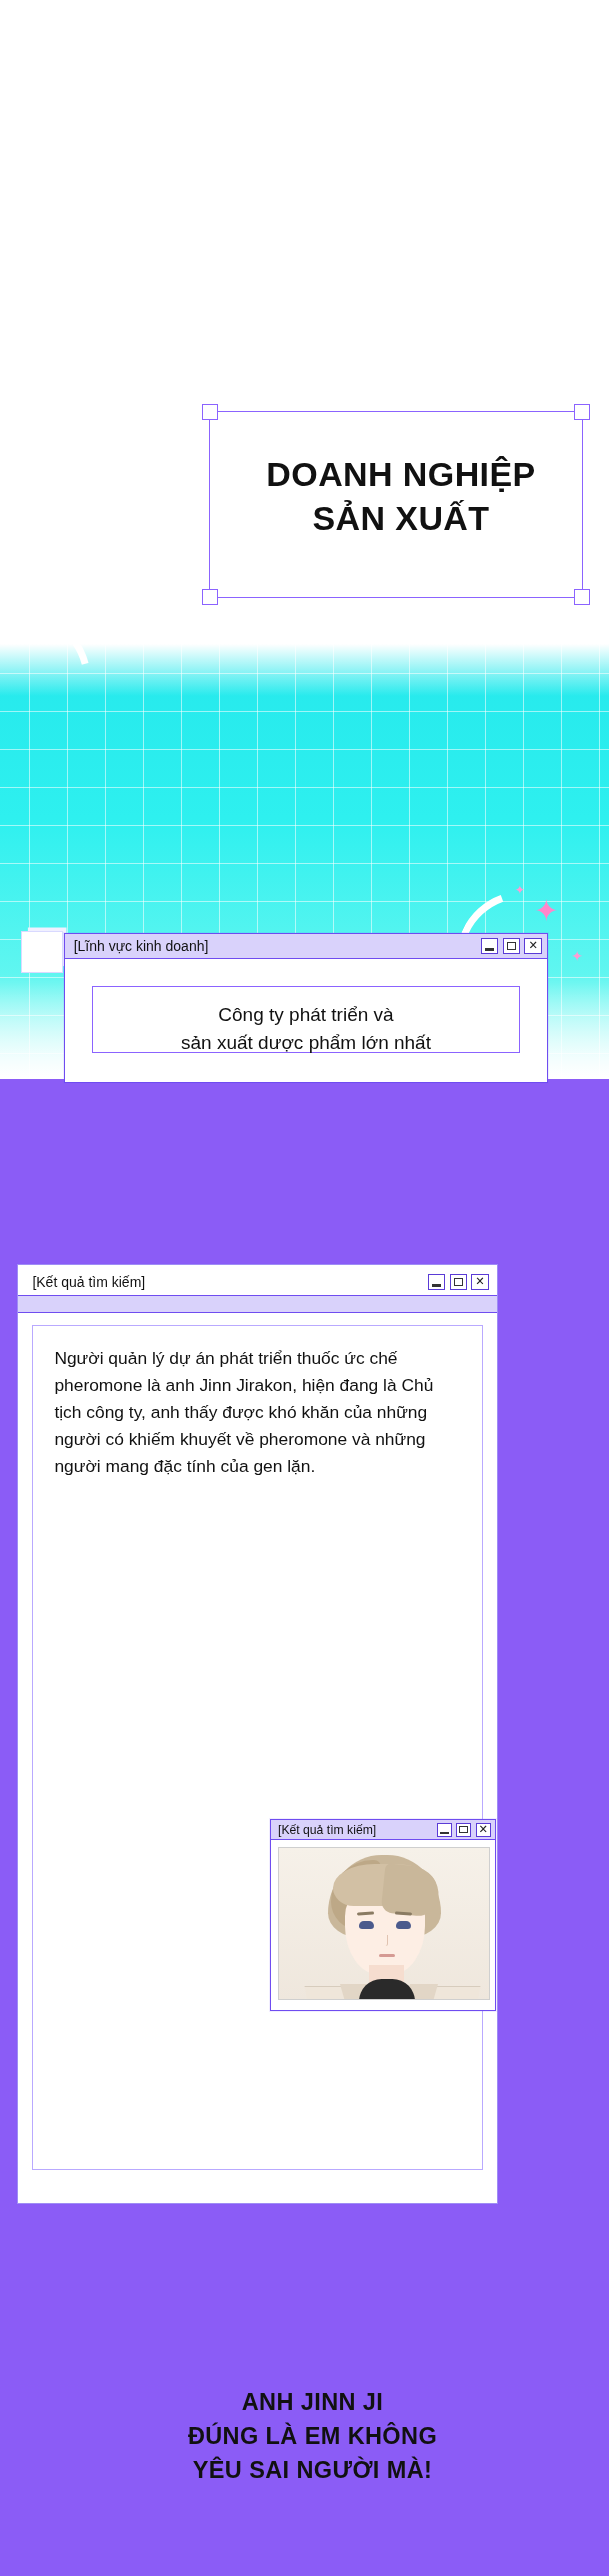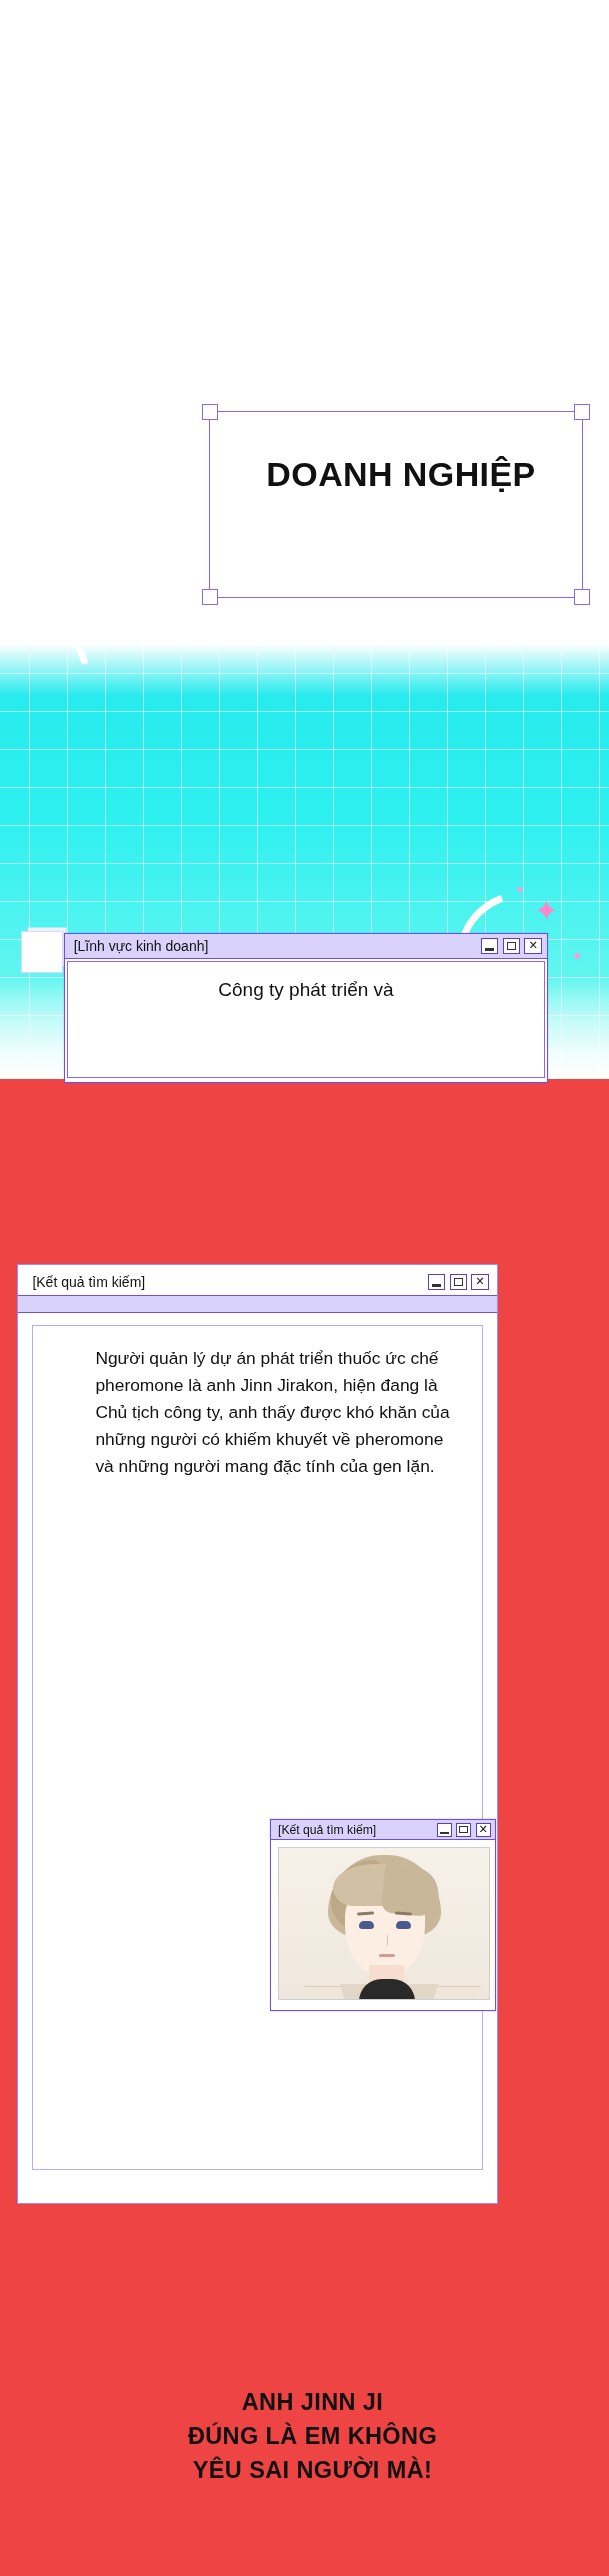--- a/index.html
+++ b/index.html
@@ -7,21 +7,21 @@
     width:609px;
     background:#ffffff;
     font-family:"Liberation Sans", sans-serif;
     -webkit-font-smoothing:antialiased;
   }
   .page{
     position:relative;
     width:609px;
     height:2576px;
     overflow:hidden;
-    background:#ef4444;
+    background:#8b5cf6;
   }
 
   
   .heading-block{
     position:absolute;
     left:0;top:0;
     width:609px;height:696px;
     background:#ffffff;
   }
   .corner-frame{
@@ -150,21 +150,21 @@
     line-height:1;
     color:#222;
   }
   .win-btn .min-bar{
     width:8.7px;height:2.6px;background:#333;margin-top:7px;
   }
   .win-btn .max-sq{
     width:8.7px;height:7.8px;border:1.7px solid #333;box-sizing:border-box;
   }
   .win-body{
-    padding:2px;
+    padding:27px;
     box-sizing:border-box;
   }
   .inner-frame{
     border:1.7px solid #8b63ff;
     box-sizing:border-box;
     height:100%;
     padding:14px 12.2px;
   }
 
   
@@ -203,21 +203,20 @@
     height:calc(100% - 65px);
   }
   .win2 .inner-frame{
     border:1.7px solid #b9a9ff;
     padding:19px 21px;
   }
   .win2 .body-text{
     font-size:17.4px;
     line-height:1.55;
     color:#111;
-    margin-left:41px;
   }
 
   
   .win3{
     left:270px;top:1819px;
     width:226px;height:192px;
     border:1.7px solid #6f4cf0;
   }
   .win3 .win-title{
     padding:2.6px 4.4px 2.6px 7px;
@@ -329,20 +328,21 @@
 
   <div class="heading-block">
     <div class="corner-frame">
       <span class="corner-sq cs-tl"></span>
       <span class="corner-sq cs-tr"></span>
       <span class="corner-sq cs-bl"></span>
       <span class="corner-sq cs-br"></span>
     </div>
     <div class="heading-text">
       <div>DOANH NGHIỆP</div>
+      <div>SẢN XUẤT</div>
     </div>
   </div>
 
   <div class="scene">
     <div class="grid"></div>
     <div class="arc arc-left"></div>
     <div class="arc arc-right"></div>
     <div class="cube"></div>
     <span class="sparkle sp1">✦</span>
     <span class="sparkle sp2">✦</span>
@@ -362,20 +362,21 @@
         <span class="win-btn">
             <span class="max-sq"></span>
           </span>
         <span class="win-btn">✕</span>
       </span>
     </div>
     <div class="win-body">
       <div class="inner-frame">
         <div class="body-text">
           <div>Công ty phát triển và</div>
+          <div>sản xuất dược phẩm lớn nhất</div>
         </div>
       </div>
     </div>
   </div>
 
   <div class="win win2">
     <div class="win-title">
       <span class="t-label">[Kết quả tìm kiếm]</span>
       <span class="win-btns">
         <span class="win-btn">

